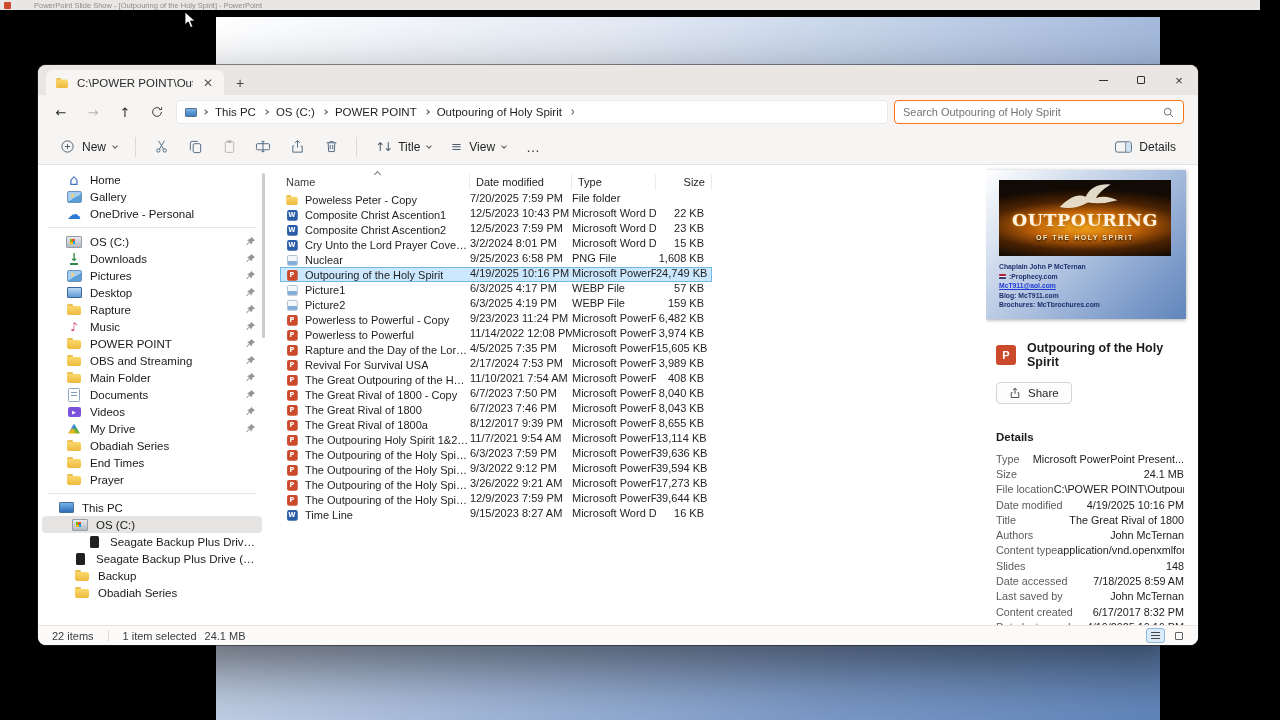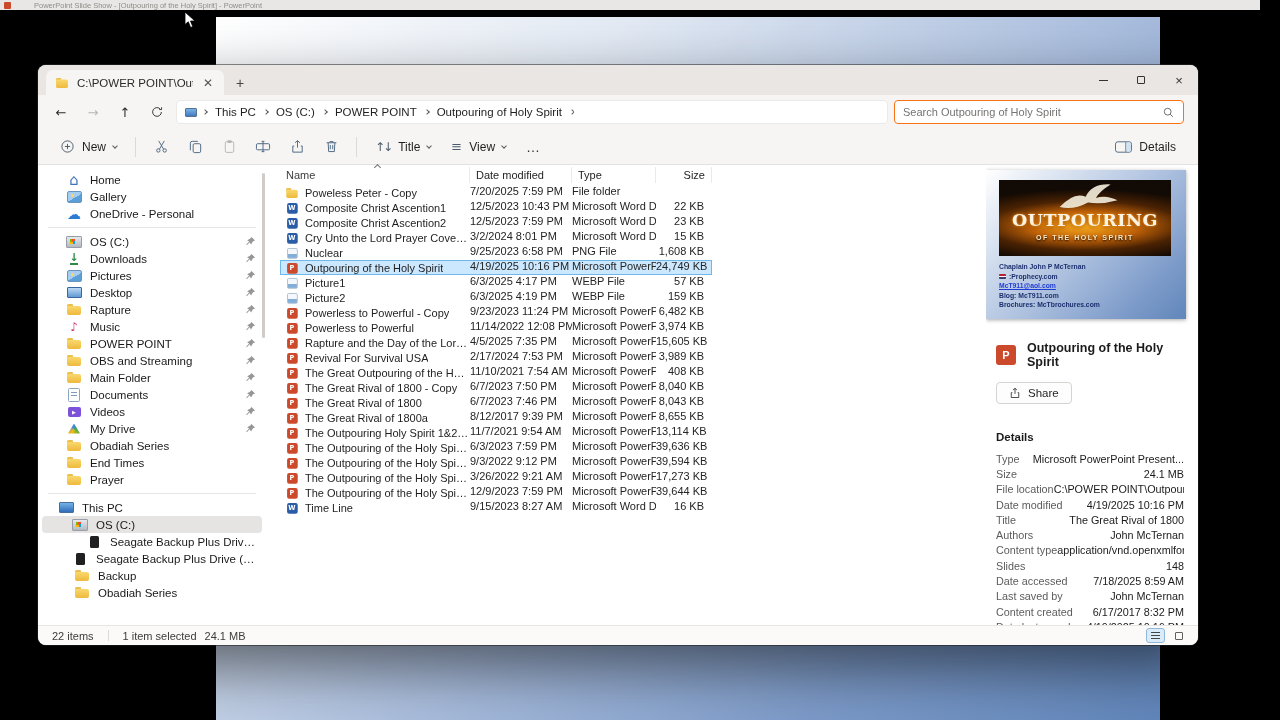--- a/index.html
+++ b/index.html
@@ -114,21 +114,21 @@
   .ic-pc::after { content:""; width:13px; height:9px; background:linear-gradient(#74b2e8,#2f6db8);
     border:1px solid #44709b; border-radius:1px; }
   .ic-hdd::after { content:""; width:9px; height:12px; background:#202022; border-radius:1.5px; }
   .ic-drive::after { content:""; width:14px; height:10px; background:linear-gradient(#e6e8ec,#b4b9c1);
     border:1px solid #989ea7; border-radius:1px; }
   .ic-drive::before { content:""; position:absolute; z-index:1; left:4px; top:5px; width:5px; height:5px;
     background:conic-gradient(#f25022 0 90deg,#00a4ef 90deg 180deg,#ffb900 180deg 270deg,#7fba00 270deg); }
 
   
   .main { flex:1; min-width:0; padding:0 0 0 14px; position:relative; }
-  .lhead { display:flex; height:20px; align-items:center; font-size:11px; color:#3d3d3d; position:relative; margin-top:0; }
+  .lhead { display:flex; height:20px; align-items:center; font-size:11px; color:#3d3d3d; position:relative; margin-top:7px; }
   .lhead .hc { padding:0 6px; border-right:1px solid #eceae8; height:16px; line-height:16px; }
   .sort-chev { position:absolute; top:0px; left:95px; width:5px; height:5px;
     border-right:1.2px solid #777; border-bottom:1.2px solid #777; transform:rotate(-135deg); }
   .frow { display:flex; height:15px; align-items:flex-start; font-size:11px; color:#1e1e1e; width:432px; }
   .frow.selected { background:#cce8ff; box-shadow:inset 0 0 0 1px #70b8e8; }
   .c-name { width:190px; display:flex; align-items:center; gap:5px; padding-left:4px; min-width:0; }
   .c-name .ico { transform:scale(.82); }
   .c-name .nm { white-space:nowrap; overflow:hidden; text-overflow:ellipsis; }
   .c-date { width:102px; white-space:nowrap; overflow:hidden; color:#242424; }
   .c-type { width:84px; white-space:nowrap; overflow:hidden; color:#242424; }

